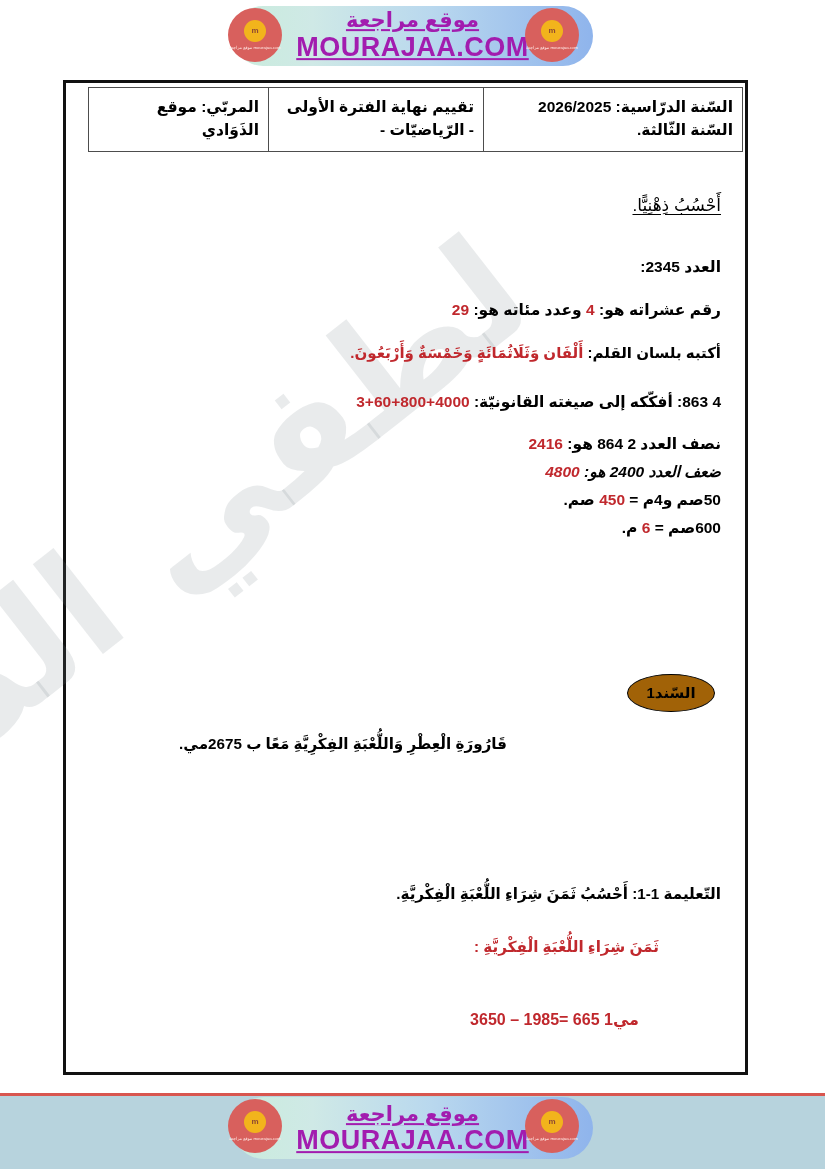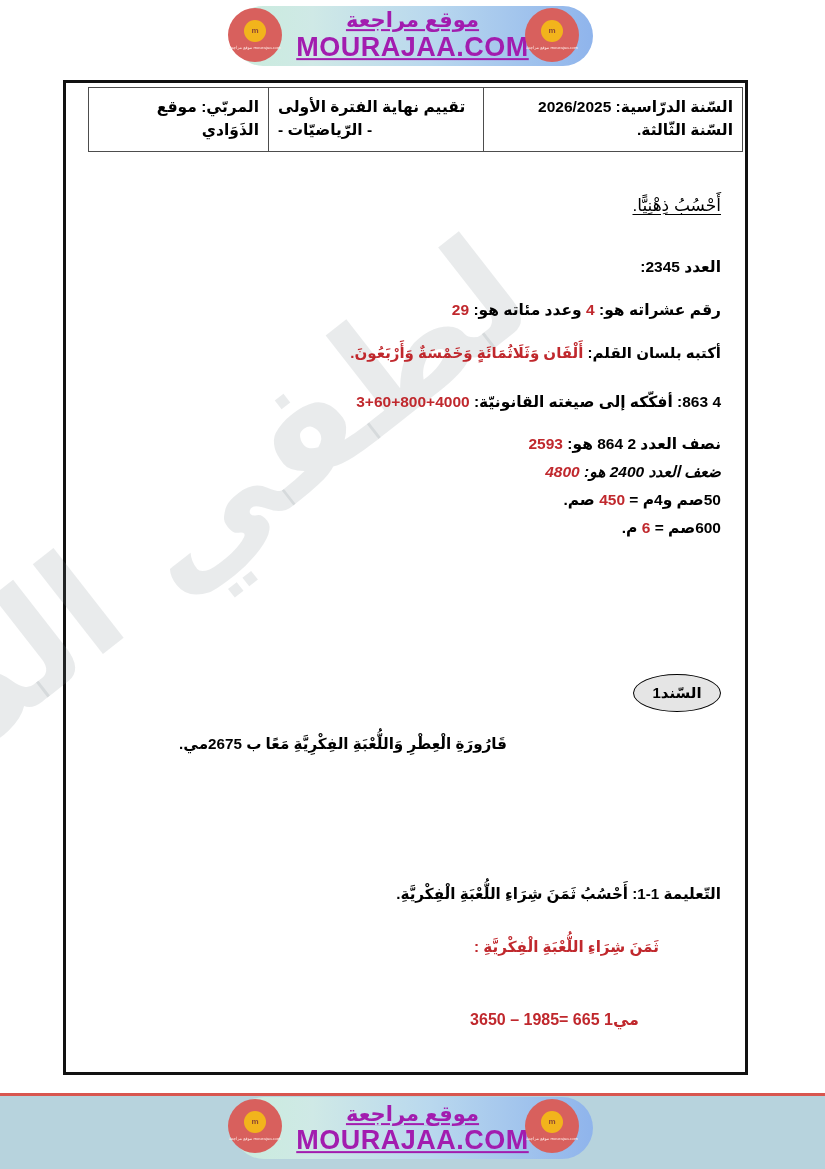--- a/index.html
+++ b/index.html
@@ -184,21 +184,21 @@
     border-collapse: collapse;
     table-layout: fixed;
   }
   .info-table td {
     border: 1px solid #4d4d4d;
     padding: 7px 9px 9px 9px;
     font-size: 15.5px;
     font-weight: bold;
     line-height: 1.5;
     vertical-align: top;
-    text-align: left;
+    text-align: right;
     color: #000;
   }
   .info-table td.teacher  { width: 180px; text-align: right; }
   .info-table td.exam     { width: 215px; }
   .info-table td.year     { width: 259px; text-align: right; }
 
   
   .sec-title {
     position: absolute;
     top: 125px;
@@ -223,31 +223,31 @@
   .l-decomp   { top: 321px; right: 24px; }
   .l-half     { top: 363px; right: 24px; }
   .l-double   { top: 391px; right: 24px; font-style: italic; }
   .l-conv1    { top: 419px; right: 24px; }
   .l-conv2    { top: 447px; right: 24px; }
 
   
   .sanad {
     position: absolute;
     top: 604px;
-    right: 24px;
+    right: 30px;
     width: 88px;
     height: 38px;
     border: 1.6px solid #000;
     border-radius: 50%;
     display: flex;
     align-items: center;
     justify-content: center;
     font-size: 15px;
     font-weight: bold;
-    background: #e5e5e5;
+    background: #a16207;
   }
 
   
   .problem {
     position: absolute;
     top: 655px;
     right: 8px;
     width: 660px;
     font-size: 15.2px;
     font-weight: bold;
@@ -346,21 +346,21 @@
     <span class="red">أَلْفَان وَثَلَاثُمَائَةٍ وَخَمْسَةٌ وَأَرْبَعُونَ.</span>
   </div>
 
   <div class="line l-decomp">
     <span>4 863: أفكّكه إلى صيغته القانونيّة:</span>
     <span class="red">4000+800+60+3</span>
   </div>
 
   <div class="line l-half">
     <span>نصف العدد 2 864 هو:</span>
-    <span class="red">2593</span>
+    <span class="red">2416</span>
   </div>
 
   <div class="line l-double">
     <span>ضعف العدد 2400 هو:</span>
     <span class="red">4800</span>
   </div>
 
   <div class="line l-conv1">
     <span>50صم و4م =</span>
     <span class="red">450</span>

